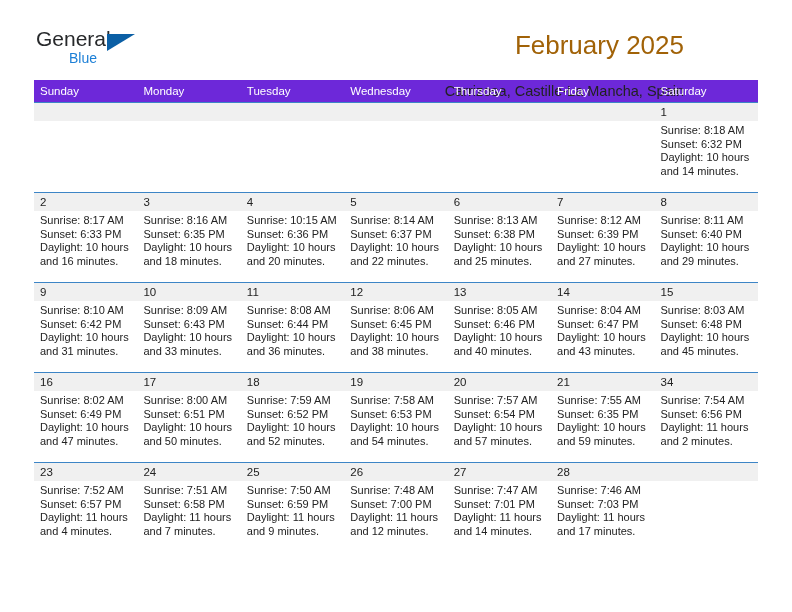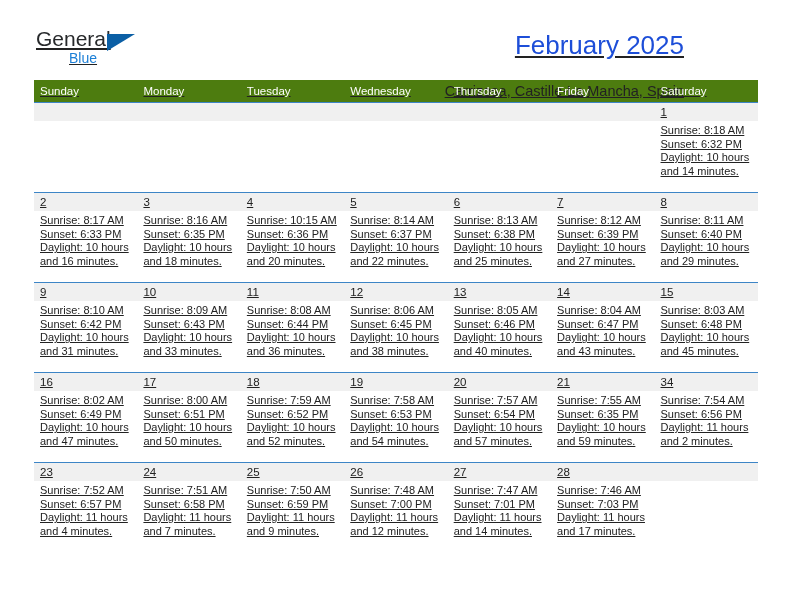--- a/index.html
+++ b/index.html
@@ -13,21 +13,20 @@
     font-family: "Liberation Sans", sans-serif;
     color: #222222;
     overflow: hidden;
   }
   .page {
     width: 718px;
     height: 612px;
     position: relative;
     box-sizing: border-box;
     padding: 0 34px;
-    text-decoration: underline;
   }
 
   
   .header {
     display: flex;
     align-items: flex-start;
     justify-content: space-between;
     padding-top: 28px;
     height: 74px;
     box-sizing: border-box;
@@ -61,41 +60,41 @@
     height: 0;
     border-left: 28px solid #0b5fa5;
     border-bottom: 17px solid transparent;
   }
   .title-block {
     text-align: right;
     padding-top: 2px;
   }
   .cal-title {
     font-size: 26px;
-    color: #1d4ed8;
+    color: #a16207;
     line-height: 30px;
     white-space: nowrap;
   }
   .cal-sub {
     font-size: 14.5px;
     color: #222222;
     line-height: 22px;
     margin-top: 20px;
     white-space: nowrap;
   }
 
   
   .calendar {
     width: 724px;
     border-collapse: collapse;
     table-layout: fixed;
     margin-top: 6px;
   }
   .calendar th {
-    background: #4d7c0f;
+    background: #6d28d9;
     color: #ffffff;
     font-size: 11.5px;
     font-weight: normal;
     text-align: left;
     padding: 5px 0 5px 6px;
     height: 19px;
     box-sizing: border-box;
   }
   .calendar td {
     width: 103.4px;

